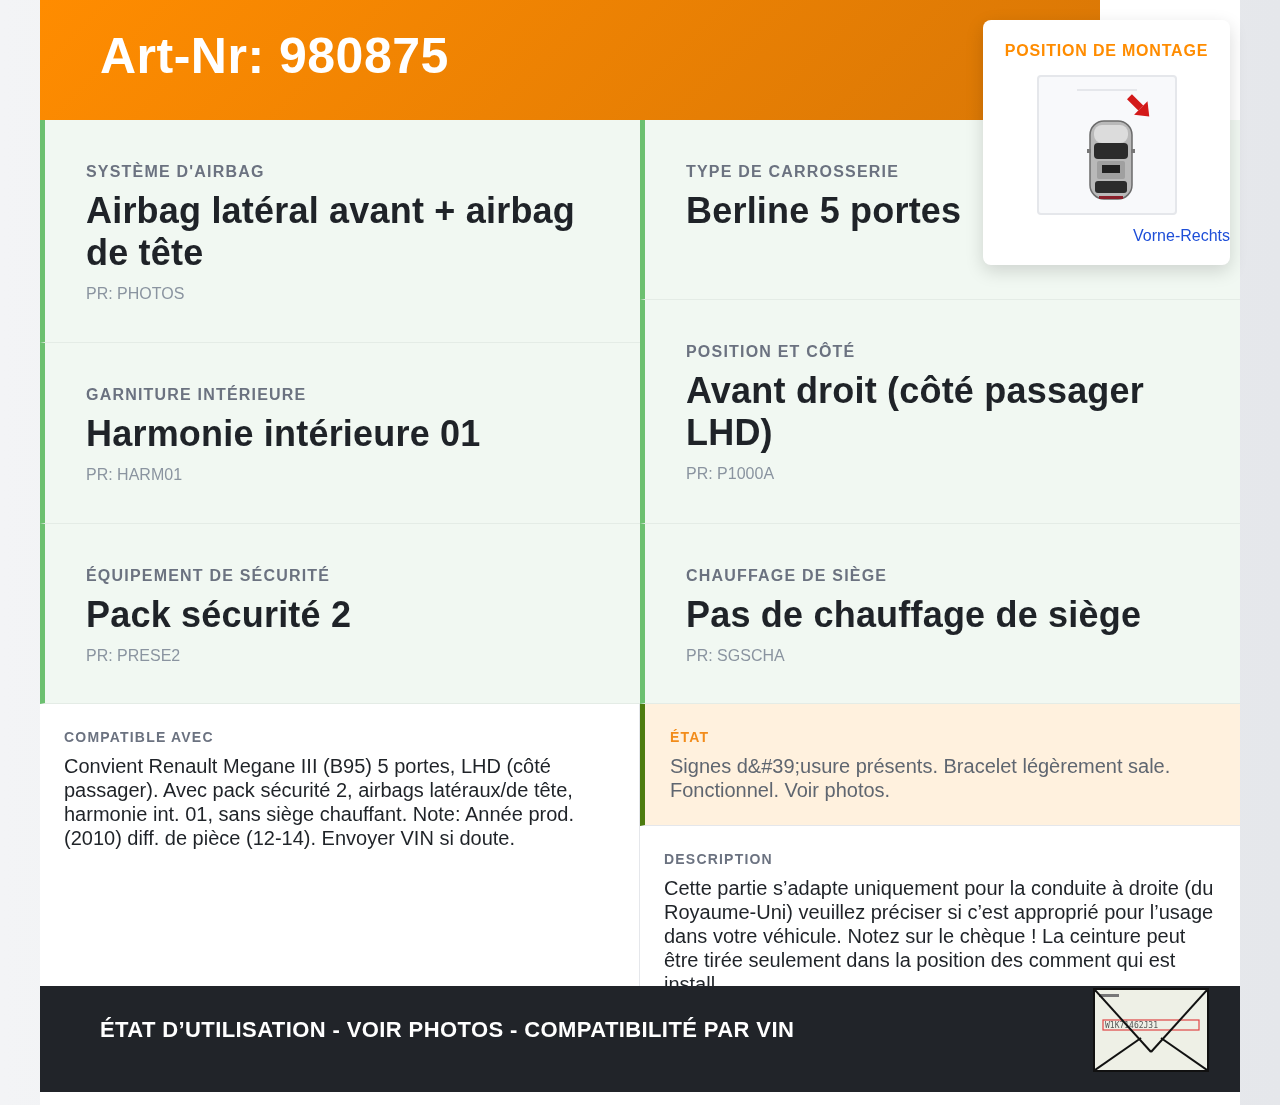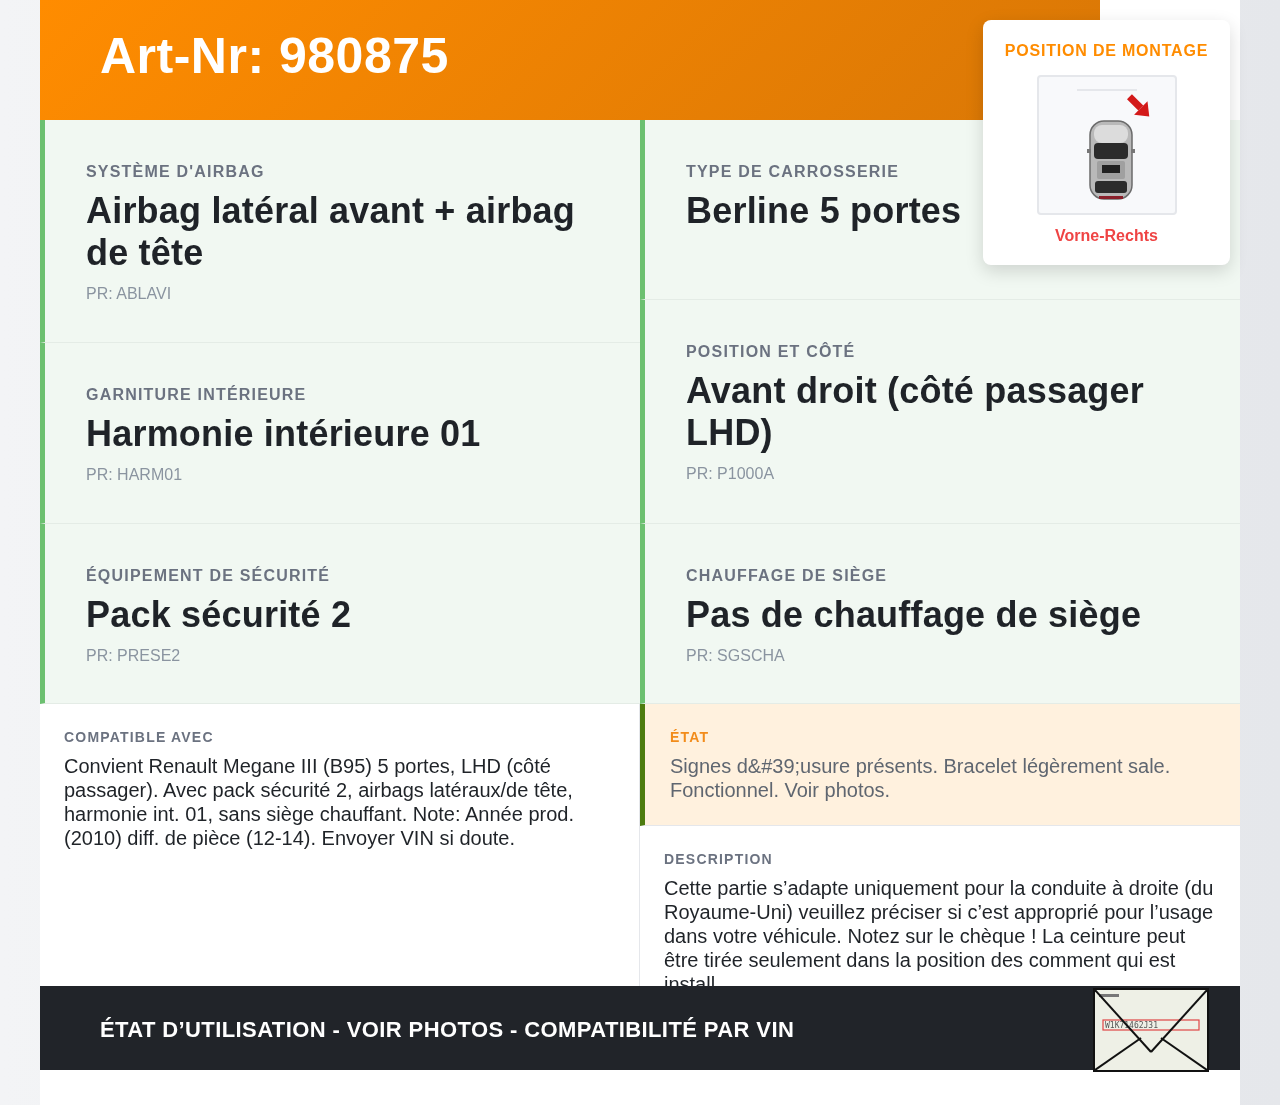--- a/index.html
+++ b/index.html
@@ -31,21 +31,21 @@
     .mount-card .label {
       margin-top: 21px; color: #ff8c00; font-size: 16px; font-weight: 700;
       letter-spacing: 0.8px; line-height: 20px;
     }
     .mount-card .img-box {
       width: 140px; height: 140px; margin: 14px auto 0;
       background: #f8f9fb; border: 2px solid #e5e7eb; border-radius: 4px;
       position: relative;
     }
     .mount-card .caption {
-      margin-top: 11px; color: #ef4444; font-size: 16px; font-weight: 700; line-height: 20px;
+      margin-top: 11px; color: #1d4ed8; font-size: 16px; font-weight: 400; line-height: 20px; text-align: right;
     }
     .grid { position: absolute; left: 0; top: 120px; width: 1200px; }
     .cell {
       position: absolute; background: #f1f8f2;
       border-left: 5px solid #6cc070;
       border-bottom: 1px solid #e4ece6;
       padding-left: 41px;
     }
     .cell .clabel {
       color: #6b7280; font-size: 16px; font-weight: 700; letter-spacing: 1.2px;
@@ -71,21 +71,21 @@
     .compat { left: 0; top: 704px; width: 600px; height: 315px; background: #fff; border-right: 1px solid #e5e7eb; padding-top: 24px; }
     .etat {
       left: 600px; top: 704px; width: 600px; height: 122px; background: #fff1de;
       border-left: 5px solid #4d7c0f; padding-left: 25px; padding-top: 24px;
       border-bottom: 1px solid #e5e7eb;
     }
     .etat .ilabel { color: #f28c1b; }
     .etat .itext { color: #5f6670; }
     .desc { left: 600px; top: 826px; width: 600px; height: 193px; background: #fff; padding-top: 24px; }
     .footer {
-      position: absolute; left: 0; top: 986px; width: 1200px; height: 84px;
+      position: absolute; left: 0; top: 986px; width: 1200px; height: 106px;
       background: #212429;
     }
     .footer .ftext {
       position: absolute; left: 60px; top: 31px; color: #ffffff;
       font-size: 22px; font-weight: 700; letter-spacing: 0.4px; line-height: 26px;
     }
     .footer .vin-thumb {
       position: absolute; left: 1053px; top: 2px; width: 116px; height: 84px;
       background: #e9ece4; border: 2px solid #111;
     }
@@ -121,21 +121,21 @@
         <rect x="60" y="119" width="24" height="3" fill="#8a1f2a"></rect>
       </svg>
     </div>
     <div class="caption">Vorne-Rechts</div>
   </div>
 
   <div class="grid">
     <div class="cell" style="left:0;top:0;width:600px;height:223px;padding-top:42px;">
       <div class="clabel">SYSTÈME D'AIRBAG</div>
       <div class="cvalue" style="width:530px;">Airbag latéral avant + airbag de tête</div>
-      <div class="cpr">PR: ABLAVI</div>
+      <div class="cpr">PR: PHOTOS</div>
     </div>
     <div class="cell" style="left:600px;top:0;width:600px;height:180px;padding-top:42px;">
       <div class="clabel">TYPE DE CARROSSERIE</div>
       <div class="cvalue">Berline 5 portes</div>
     </div>
     <div class="cell" style="left:0;top:223px;width:655px;height:181px;padding-top:42px;">
       <div class="clabel">GARNITURE INTÉRIEURE</div>
       <div class="cvalue">Harmonie intérieure 01</div>
       <div class="cpr">PR: HARM01</div>
     </div>

